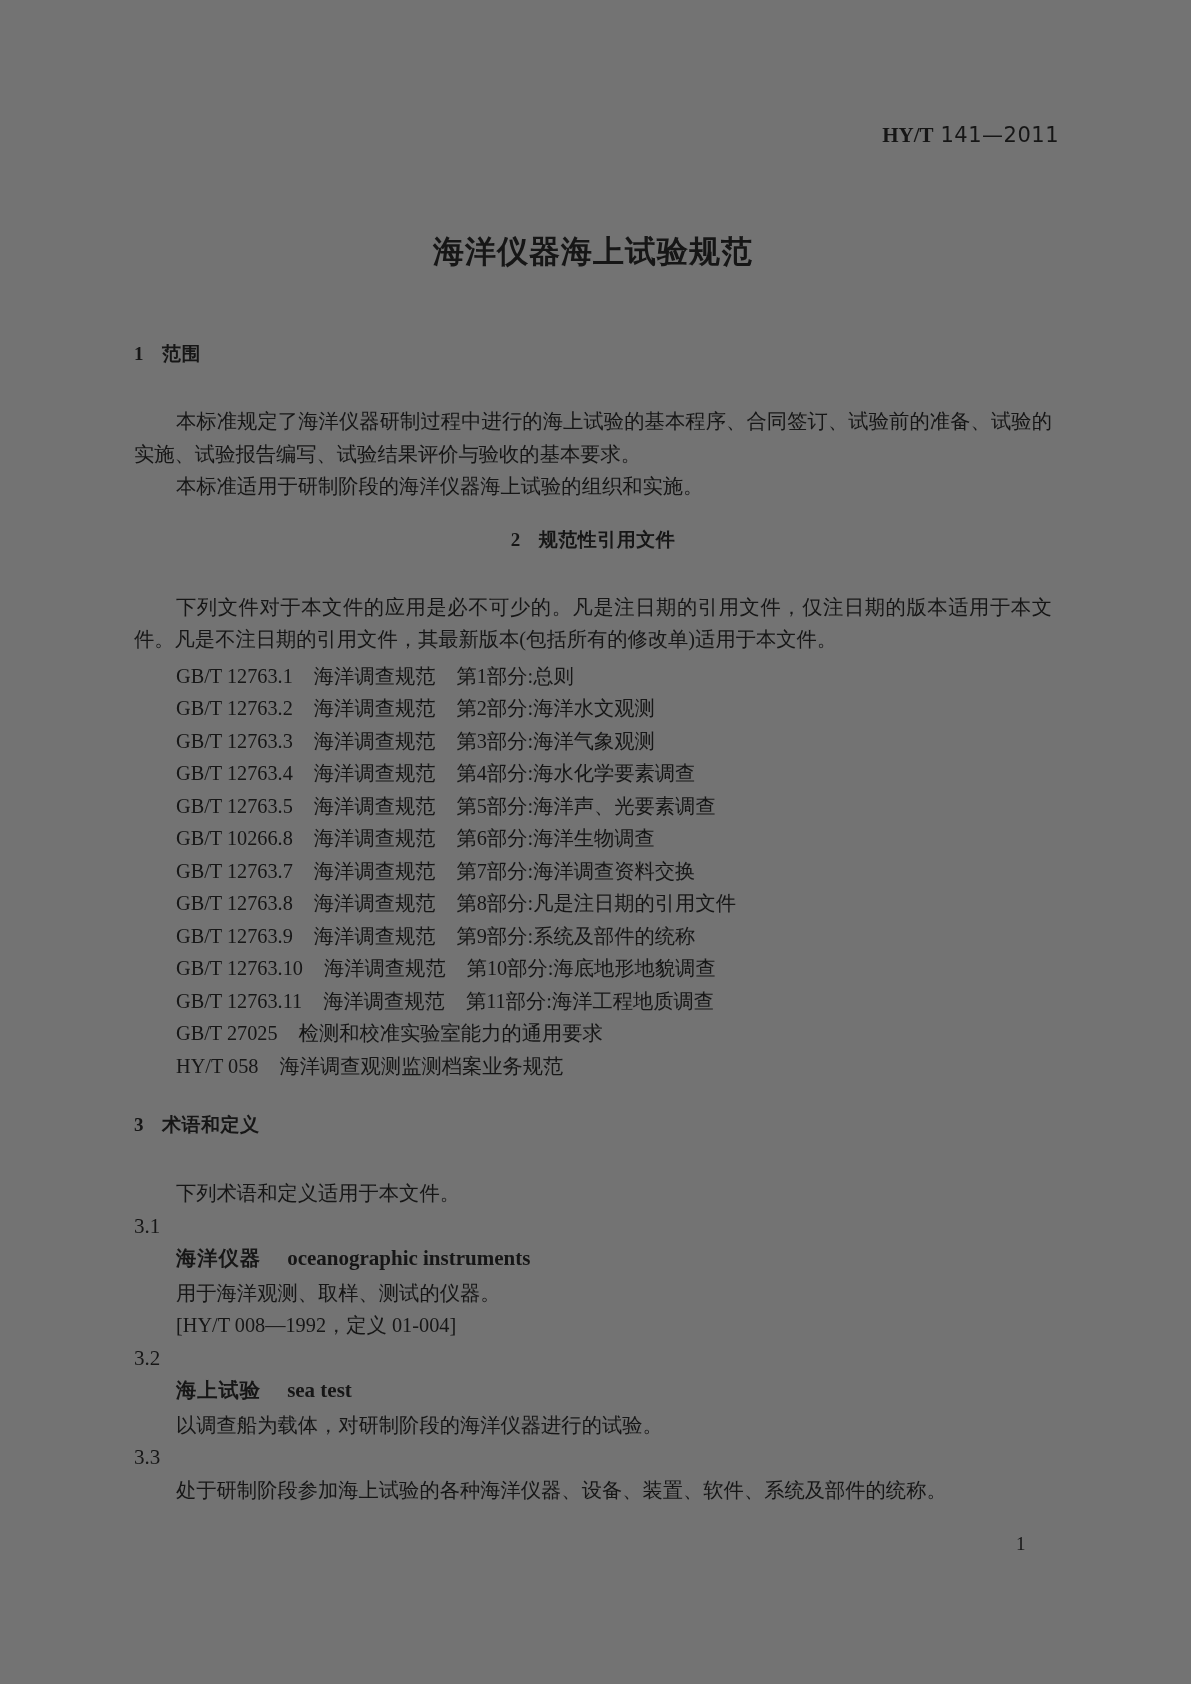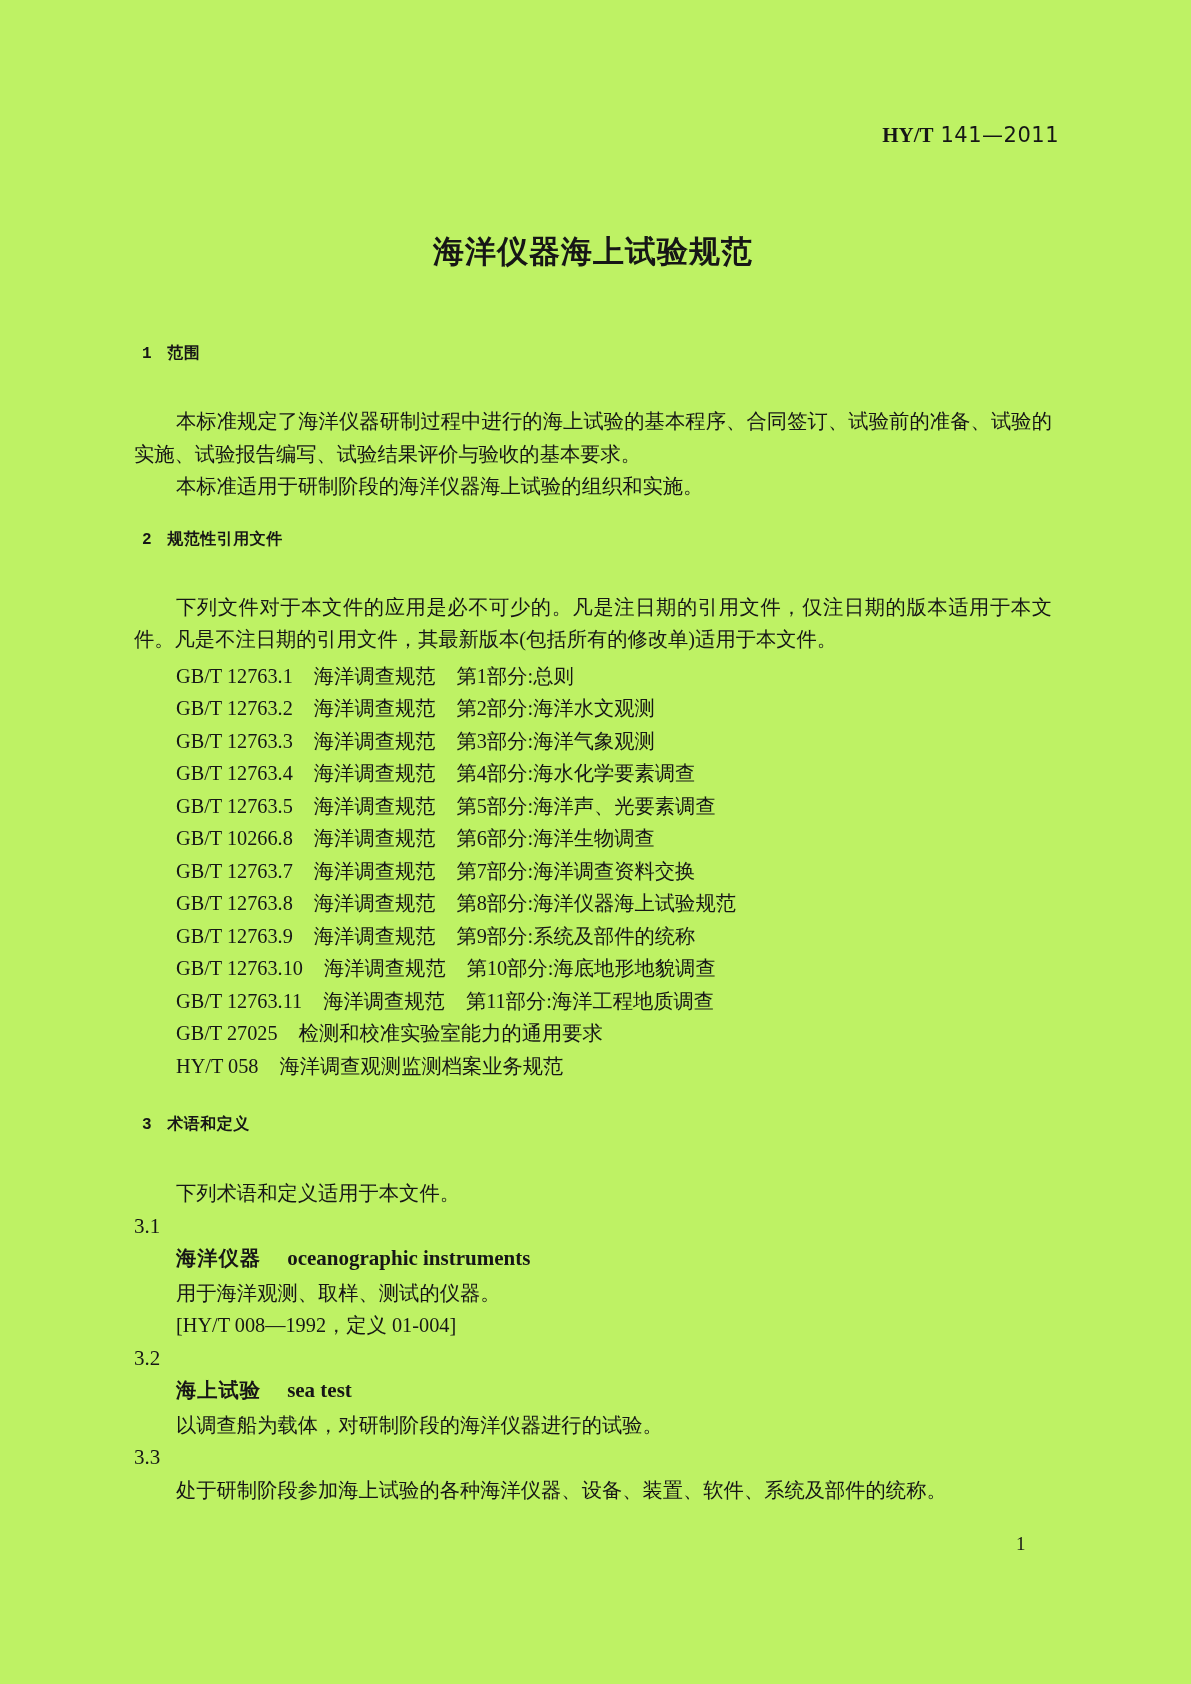--- a/index.html
+++ b/index.html
@@ -1,20 +1,20 @@
 <!DOCTYPE html>
 <html lang="zh"><head>
 <meta charset="utf-8">
 <style>
   html, body { margin: 0; padding: 0; background: #ffffff; }
   .page {
     position: relative;
     width: 1191px;
     height: 1684px;
-    background: #bef264;
+    background: #737373;
     color: #161616;
     font-family: "Liberation Serif", "DejaVu Serif", serif;
     overflow: hidden;
   }
   
   .header-code {
     position: absolute;
     top: 123px;
     right: 132px;
     font-size: 21px;
@@ -39,30 +39,30 @@
   .doc-title {
     margin: 4px;
     font-family: "Liberation Sans", "DejaVu Sans", sans-serif;
     font-weight: 700;
     font-size: 31px;
     line-height: 37px;
     text-align: center;
     letter-spacing: 1px;
   }
   .sec-head {
-    margin: 8px;
-    font-family: Liberation Mono, monospace;
+    margin: 0;
+    font-family: Liberation Serif, serif;
     font-weight: 700;
-    font-size: 16px;
+    font-size: 19px;
     line-height: 26px;
     letter-spacing: 0.5px;
   }
   .sec-no { margin-right: 0.95em; font-weight: 700; }
   .sec-scope  { margin-top: 71px; }
-  .sec-refs   { margin-top: 24px; }
+  .sec-refs   { margin-top: 24px; text-align: center; }
   .sec-terms  { margin-top: 30px; }
   .body-para {
     margin: 0;
     font-size: 20.3px;
     line-height: 32.5px;
     text-align: justify;
   }
   .indent { text-indent: 42px; }
   .scope-para-1 { margin-top: 38px; }
   .refs-intro   { margin-top: 38px; }
@@ -136,21 +136,21 @@
     <p class="body-para indent refs-intro">下列文件对于本文件的应用是必不可少的。凡是注日期的引用文件，仅注日期的版本适用于本文件。凡是不注日期的引用文件，其最新版本(包括所有的修改单)适用于本文件。</p>
 
     <div class="ref-list">
       <div class="ref-line"><span class="ref-code">GB/T 12763.1</span><span class="ref-title">海洋调查规范</span><span class="ref-part">第1部分:总则</span></div>
       <div class="ref-line"><span class="ref-code">GB/T 12763.2</span><span class="ref-title">海洋调查规范</span><span class="ref-part">第2部分:海洋水文观测</span></div>
       <div class="ref-line"><span class="ref-code">GB/T 12763.3</span><span class="ref-title">海洋调查规范</span><span class="ref-part">第3部分:海洋气象观测</span></div>
       <div class="ref-line"><span class="ref-code">GB/T 12763.4</span><span class="ref-title">海洋调查规范</span><span class="ref-part">第4部分:海水化学要素调查</span></div>
       <div class="ref-line"><span class="ref-code">GB/T 12763.5</span><span class="ref-title">海洋调查规范</span><span class="ref-part">第5部分:海洋声、光要素调查</span></div>
       <div class="ref-line"><span class="ref-code">GB/T 10266.8</span><span class="ref-title">海洋调查规范</span><span class="ref-part">第6部分:海洋生物调查</span></div>
       <div class="ref-line"><span class="ref-code">GB/T 12763.7</span><span class="ref-title">海洋调查规范</span><span class="ref-part">第7部分:海洋调查资料交换</span></div>
-      <div class="ref-line"><span class="ref-code">GB/T 12763.8</span><span class="ref-title">海洋调查规范</span><span class="ref-part">第8部分:海洋仪器海上试验规范</span></div>
+      <div class="ref-line"><span class="ref-code">GB/T 12763.8</span><span class="ref-title">海洋调查规范</span><span class="ref-part">第8部分:凡是注日期的引用文件</span></div>
       <div class="ref-line"><span class="ref-code">GB/T 12763.9</span><span class="ref-title">海洋调查规范</span><span class="ref-part">第9部分:系统及部件的统称</span></div>
       <div class="ref-line"><span class="ref-code">GB/T 12763.10</span><span class="ref-title">海洋调查规范</span><span class="ref-part">第10部分:海底地形地貌调查</span></div>
       <div class="ref-line"><span class="ref-code">GB/T 12763.11</span><span class="ref-title">海洋调查规范</span><span class="ref-part">第11部分:海洋工程地质调查</span></div>
       <div class="ref-line"><span class="ref-code">GB/T 27025</span><span class="ref-title">检测和校准实验室能力的通用要求</span><span class="ref-part"></span></div>
       <div class="ref-line"><span class="ref-code">HY/T 058</span><span class="ref-title">海洋调查观测监测档案业务规范</span><span class="ref-part"></span></div>
     </div>
 
     <h2 class="sec-head sec-terms">
       <span class="sec-no">3</span><span class="sec-title">术语和定义</span>
     </h2>

